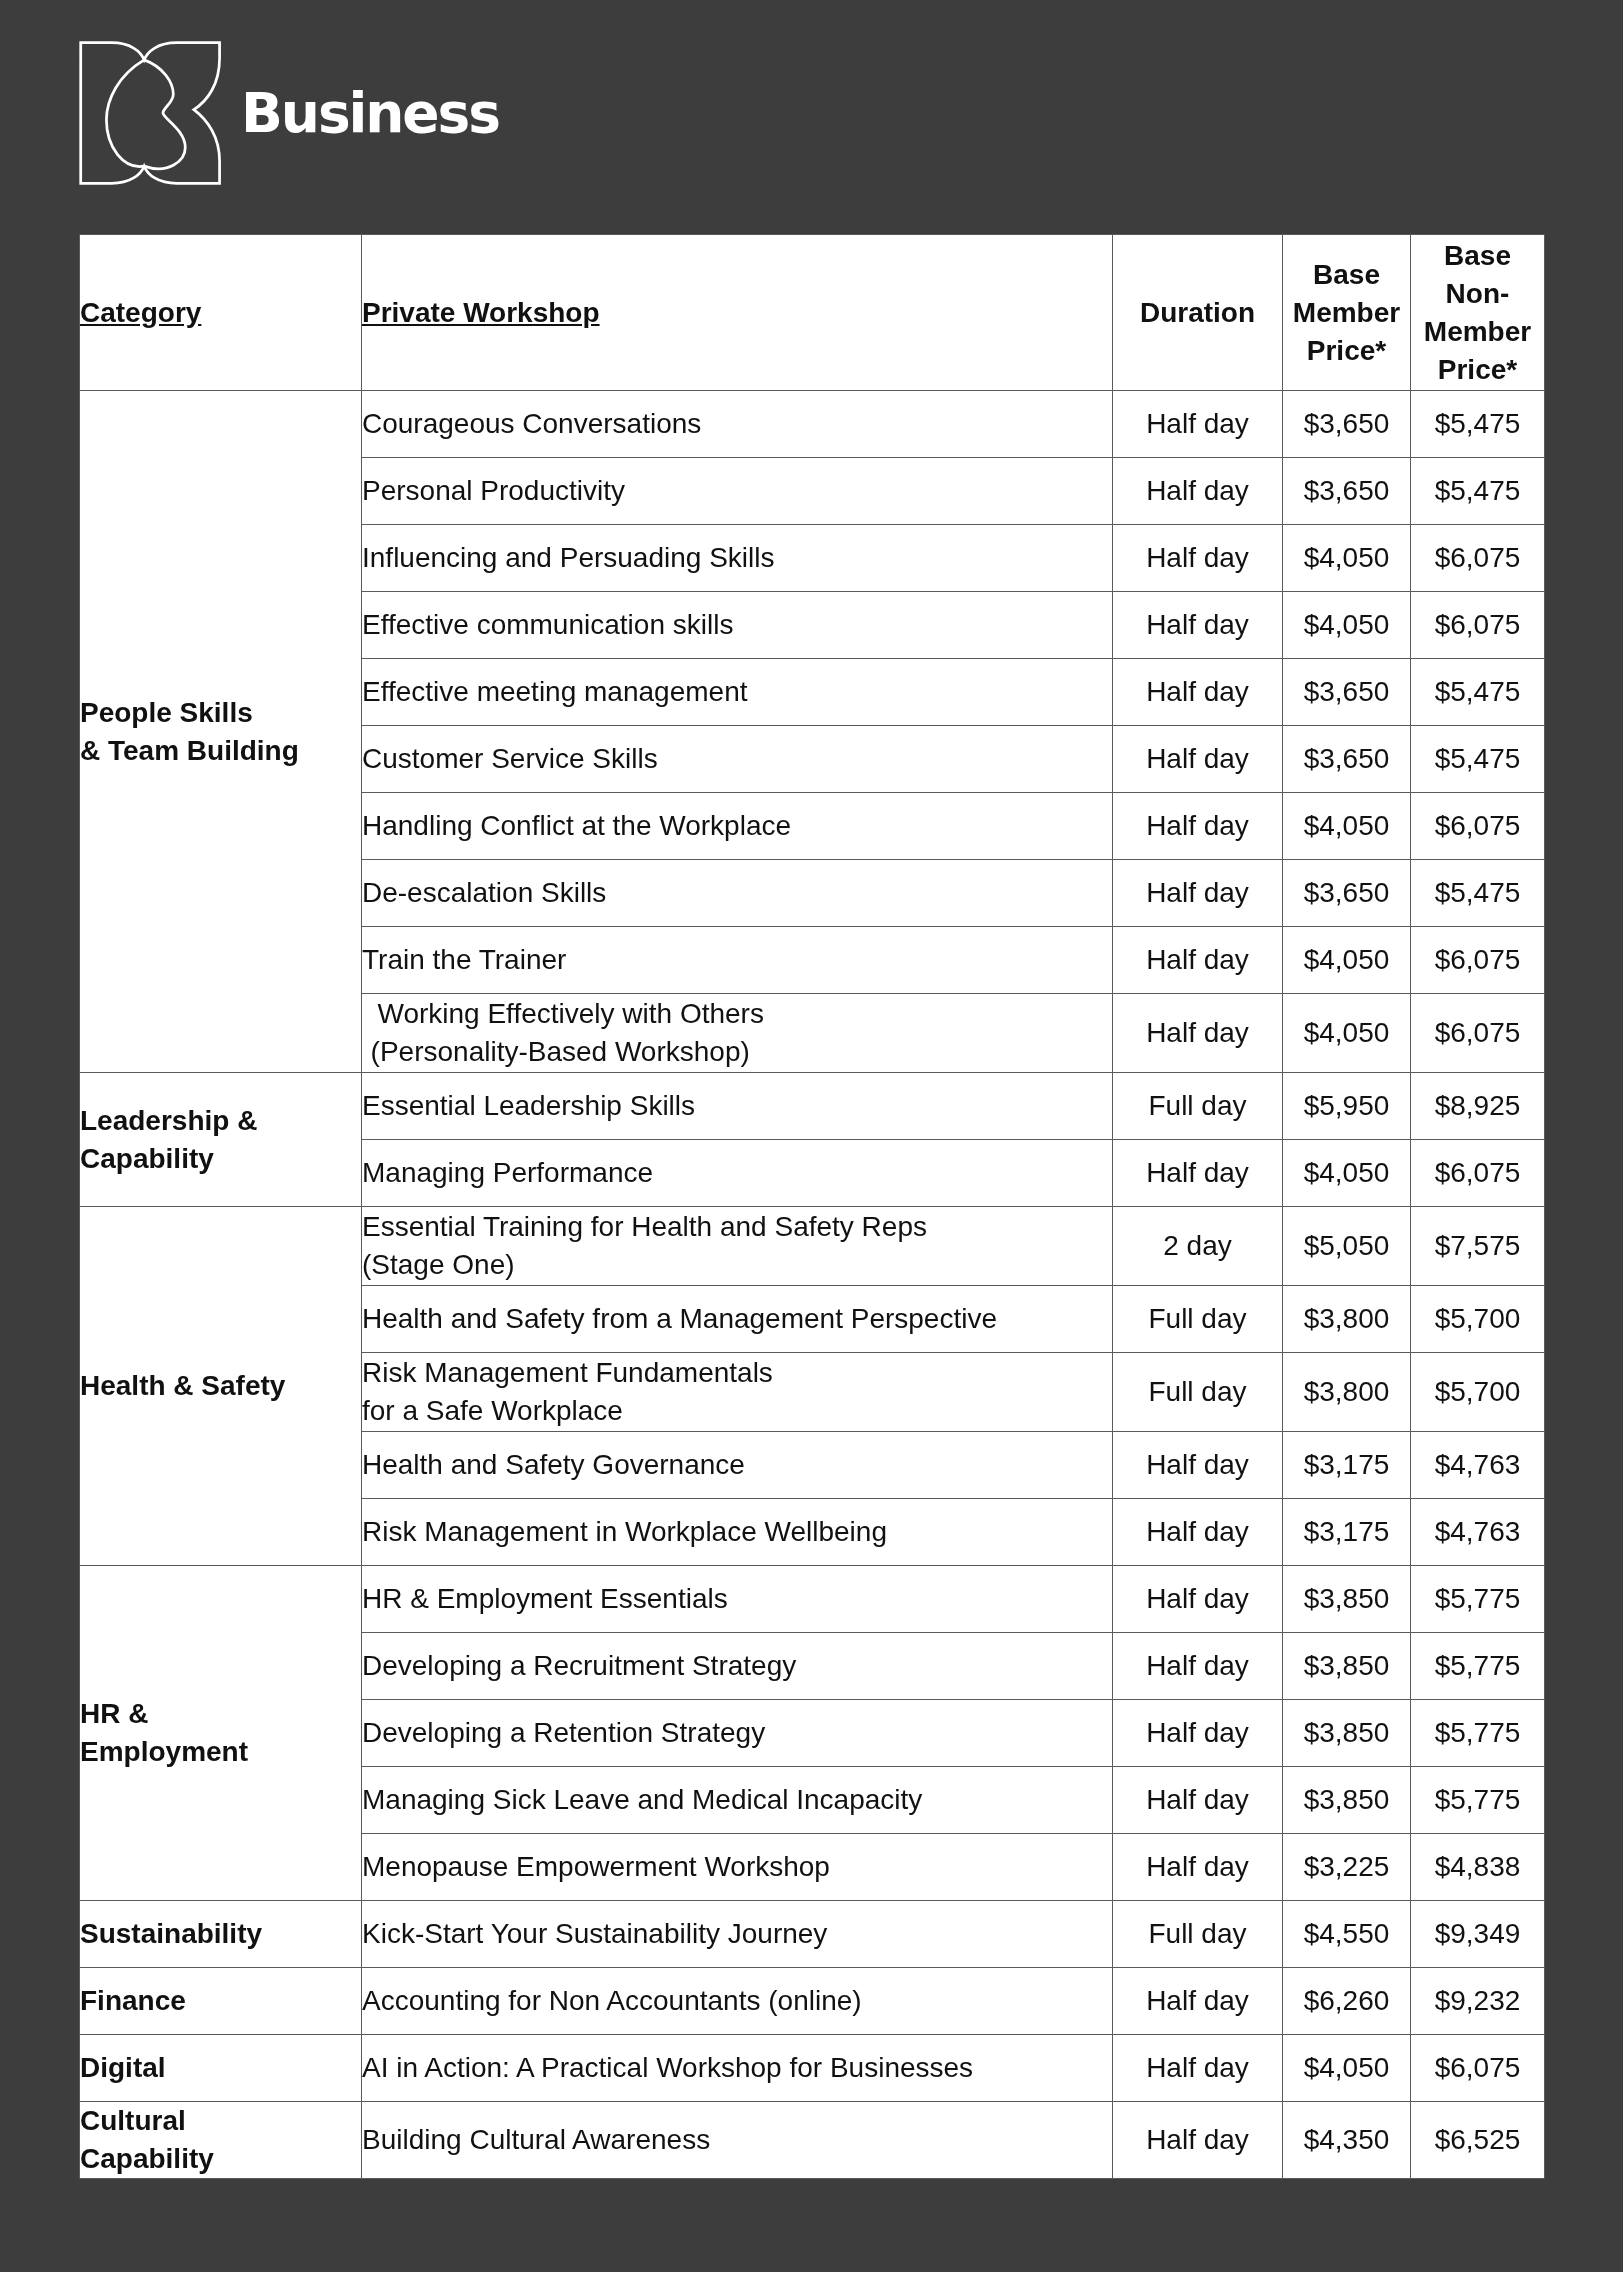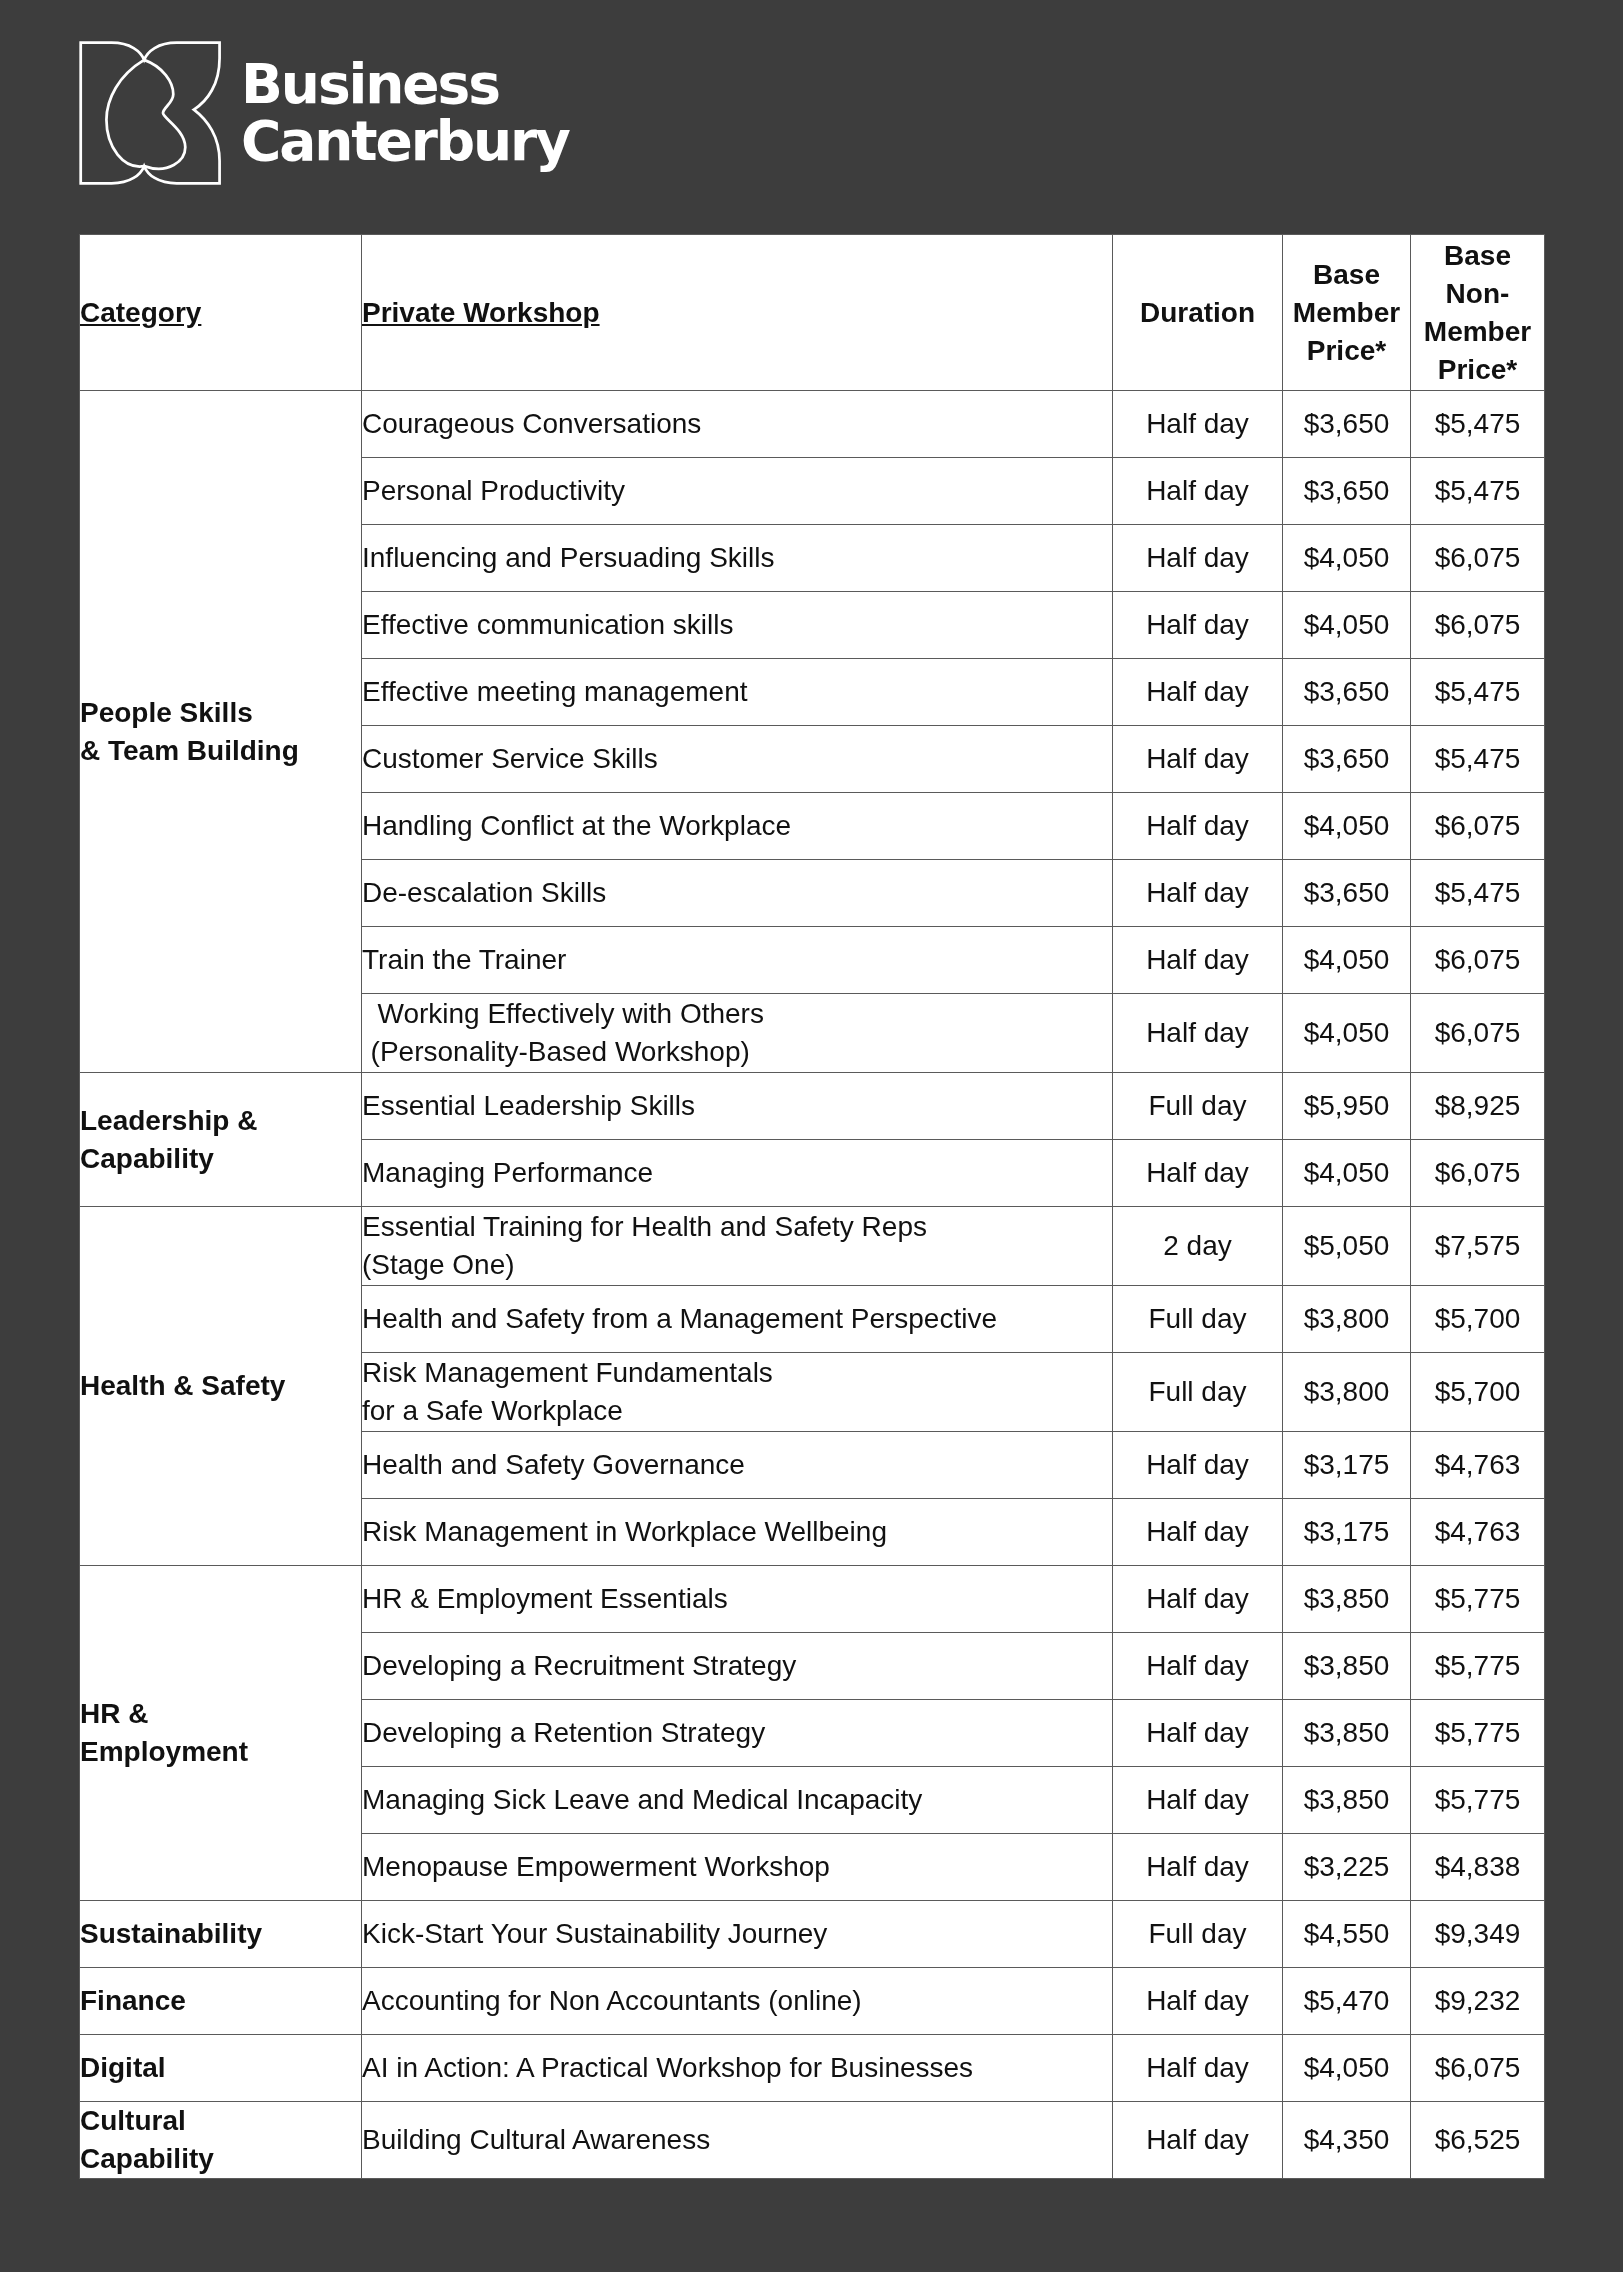--- a/index.html
+++ b/index.html
@@ -74,21 +74,20 @@
   <svg class="logo-mark" viewBox="0 0 168 168" fill="none" stroke="#ffffff" stroke-width="3.2">
 
     <path d="M2 2 H38 C60 2 72 12 76 22 C80 12 92 2 114 2 H164 V20 C164 50 150 70 134 80 C150 92 164 112 164 140 V166 H114 C92 166 80 156 76 146 C72 156 60 166 38 166 H2 Z"></path>
 
     <path d="M76 22 C46 40 32 68 32 92 C32 124 52 150 76 146"></path>
 
     <path d="M76 22 C98 30 110 48 110 62 C110 72 98 78 98 84 C98 90 124 104 124 124 C124 140 104 156 76 146"></path>
   </svg>
   <div class="logo-text">
     <div>Business</div>
-    <div>Canterbury</div>
   </div>
 </div>
 
 <table class="pricing">
   <colgroup>
     <col class="c-cat">
       <col class="c-ws">
       <col class="c-dur">
       <col class="c-mem">
       <col class="c-non">
@@ -282,21 +281,21 @@
       <td class="num">$4,550</td>
       <td class="num">$9,349</td>
     </tr>
 
     <tr class="r1">
       <td class="cat">
         <span class="ws-line">Finance</span>
       </td>
       <td class="ws">Accounting for Non Accountants (online)</td>
       <td class="num">Half day</td>
-      <td class="num">$5,470</td>
+      <td class="num">$6,260</td>
       <td class="num">$9,232</td>
     </tr>
 
     <tr class="r1">
       <td class="cat">
         <span class="ws-line">Digital</span>
       </td>
       <td class="ws">AI in Action: A Practical Workshop for Businesses</td>
       <td class="num">Half day</td>
       <td class="num">$4,050</td>

